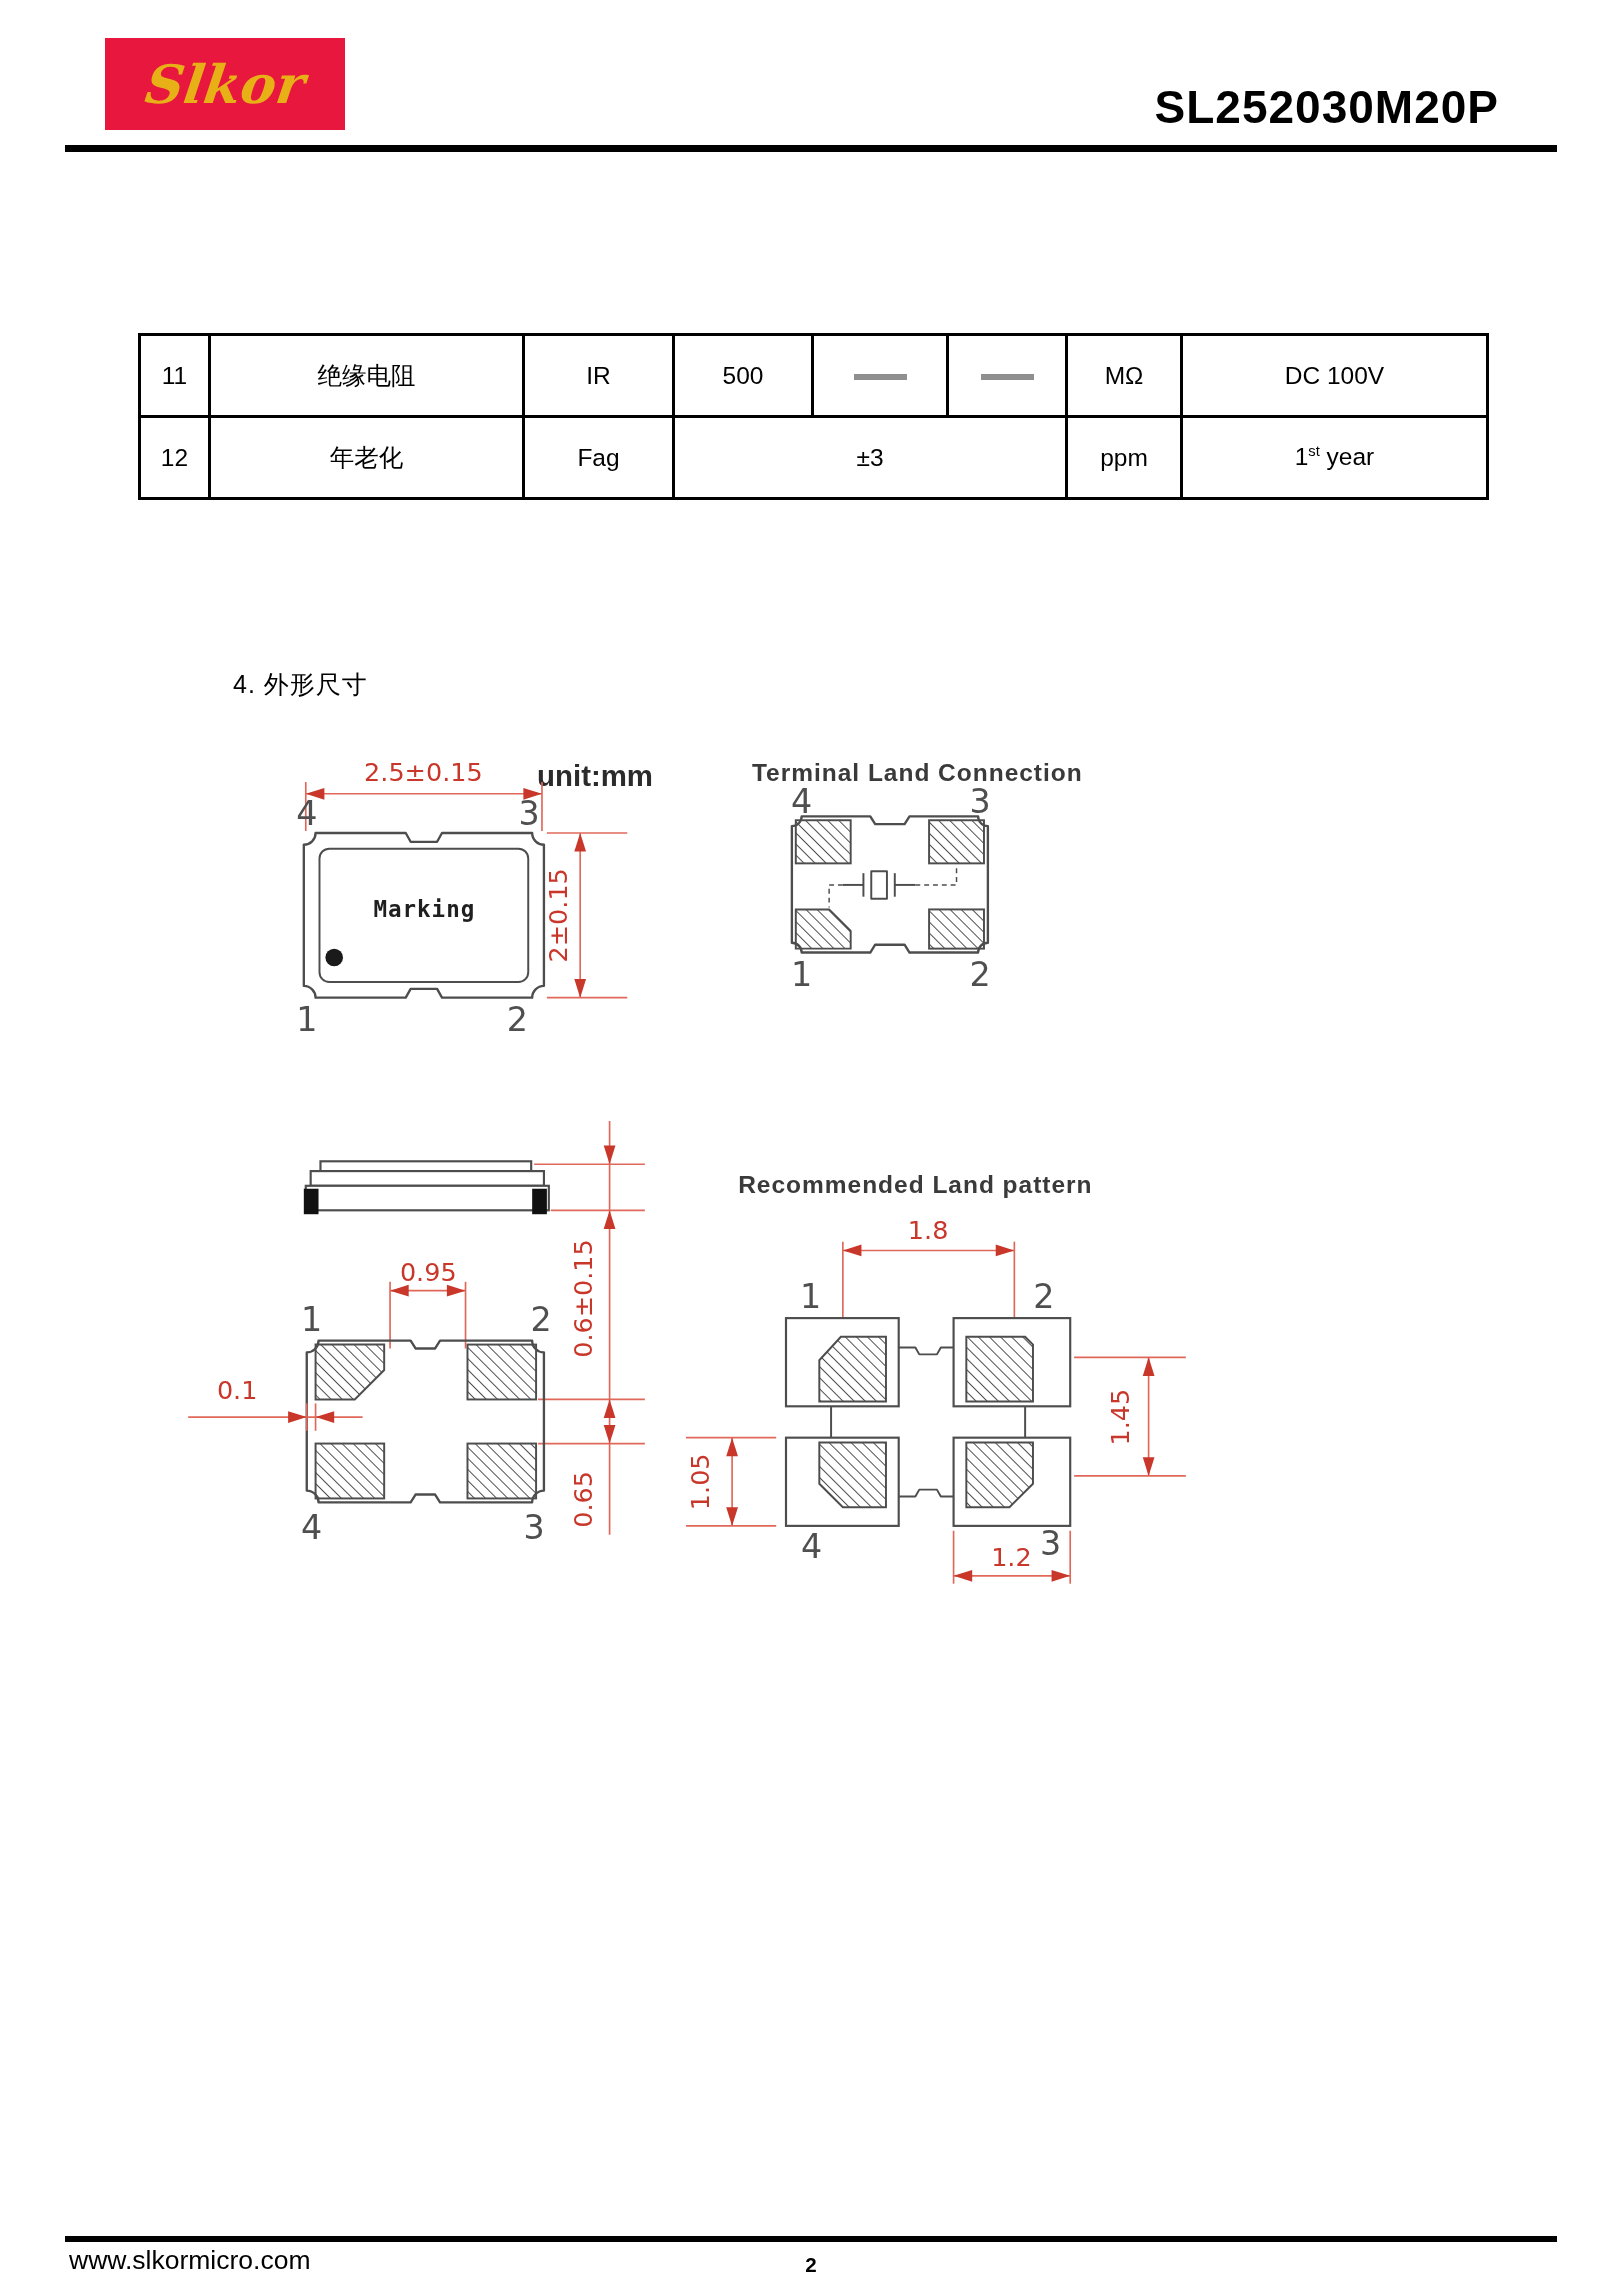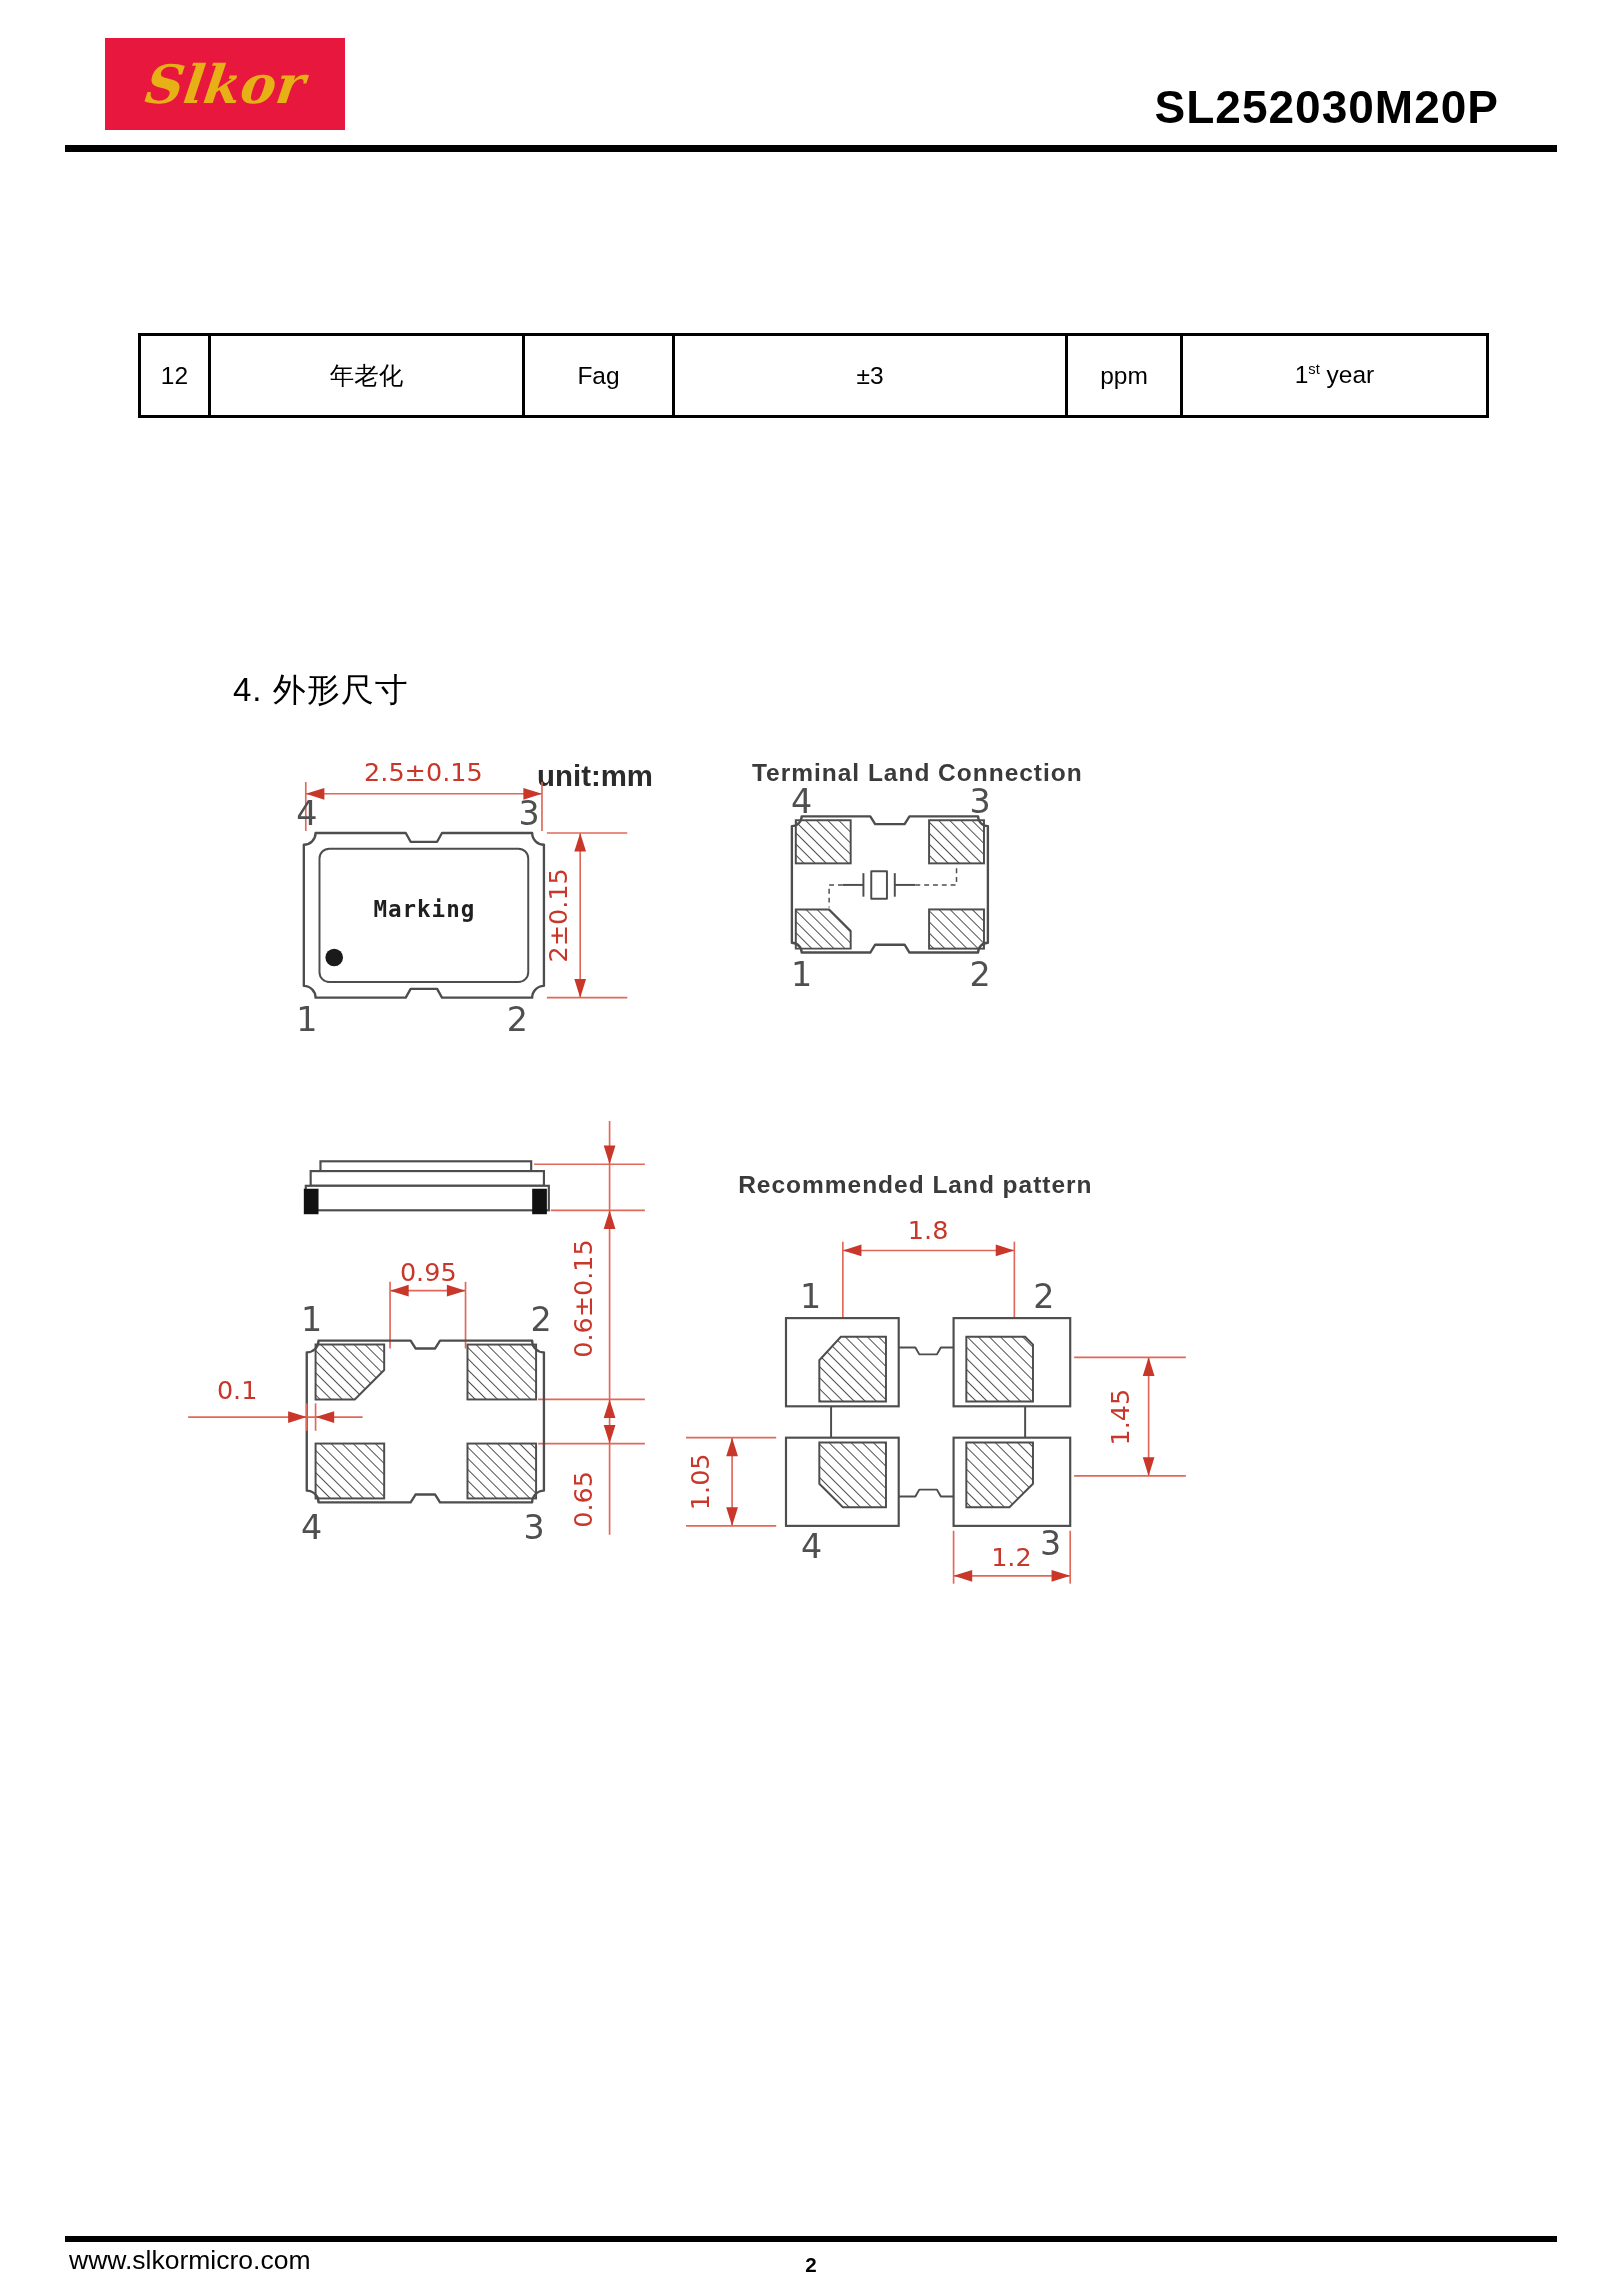--- a/index.html
+++ b/index.html
@@ -20,21 +20,21 @@
   
   table.spec{position:absolute;left:138px;top:333px;border-collapse:collapse;table-layout:fixed;}
   table.spec td{border:3.9px solid #000;height:79px;text-align:center;vertical-align:middle;
         font-size:24.5px;padding:0 5.9px;}
   td.cname{font-size:25.5px;}
   .dash-bar{display:inline-block;width:53px;height:6.9px;background:#8f8f8f;color:transparent;
         overflow:hidden;vertical-align:middle;line-height:6.9px;}
   sup.st{font-size:14.7px;vertical-align:super;}
 
   
-  .section-title{position:absolute;left:233px;top:668px;font-size:33px;font-weight:400;
+  .section-title{position:absolute;left:233px;top:668px;font-size:25px;font-weight:400;
         margin:0;letter-spacing:1px;}
 
   
   svg.drawings{position:absolute;left:0;top:725px;}
   .gline{stroke:#4d4d4d;fill:none;stroke-width:2.4px;stroke-linejoin:round;}
   .gfill{stroke:#4d4d4d;fill:#fff;stroke-width:2.2px;}
   .pad{fill:url(#hatch);stroke:#4d4d4d;stroke-width:2px;}
   .rline{stroke:#e0685a;stroke-width:1.7px;fill:none;}
   .rarrow{fill:#c9372a;stroke:none;}
   .rdim{fill:#c9372a;font:26px "DejaVu Sans",sans-serif;}
@@ -66,20 +66,30 @@
         <col style="width:314px">
         <col style="width:150px">
       <col style="width:139px">
         <col style="width:135px">
         <col style="width:119px">
       <col style="width:115px">
         <col style="width:306px">
     </colgroup>
     <tbody>
     <tr>
+      <td>11</td>
+      <td class="cname">绝缘电阻</td>
+      <td>IR</td>
+      <td>500</td>
+      <td><span class="dash-bar">—</span></td>
+      <td><span class="dash-bar">—</span></td>
+      <td>MΩ</td>
+      <td>DC 100V</td>
+    </tr>
+    <tr>
       <td>12</td>
       <td class="cname">年老化</td>
       <td>Fag</td>
       <td colspan="3">±3</td>
       <td>ppm</td>
       <td><span>1</span><sup class="st">st</sup><span> year</span></td>
     </tr>
   </tbody>
     </table>
 

